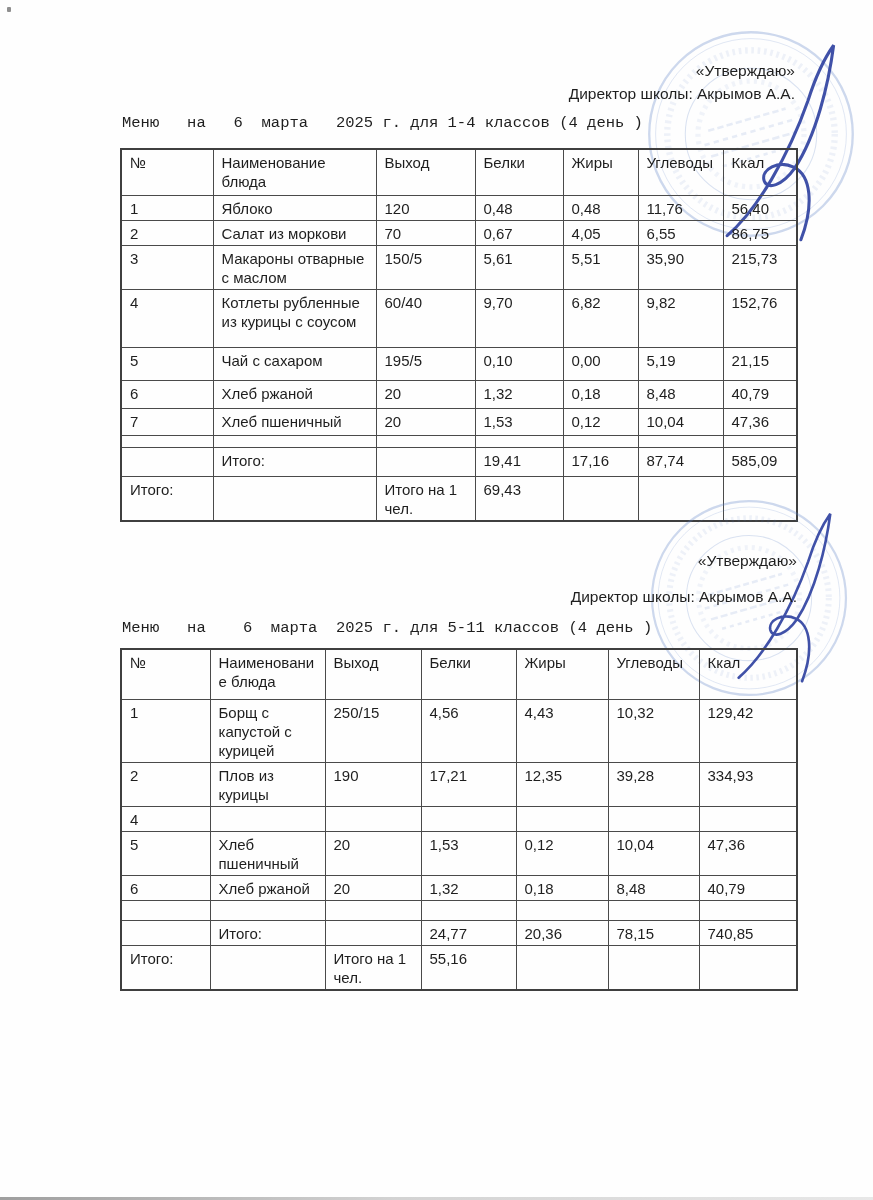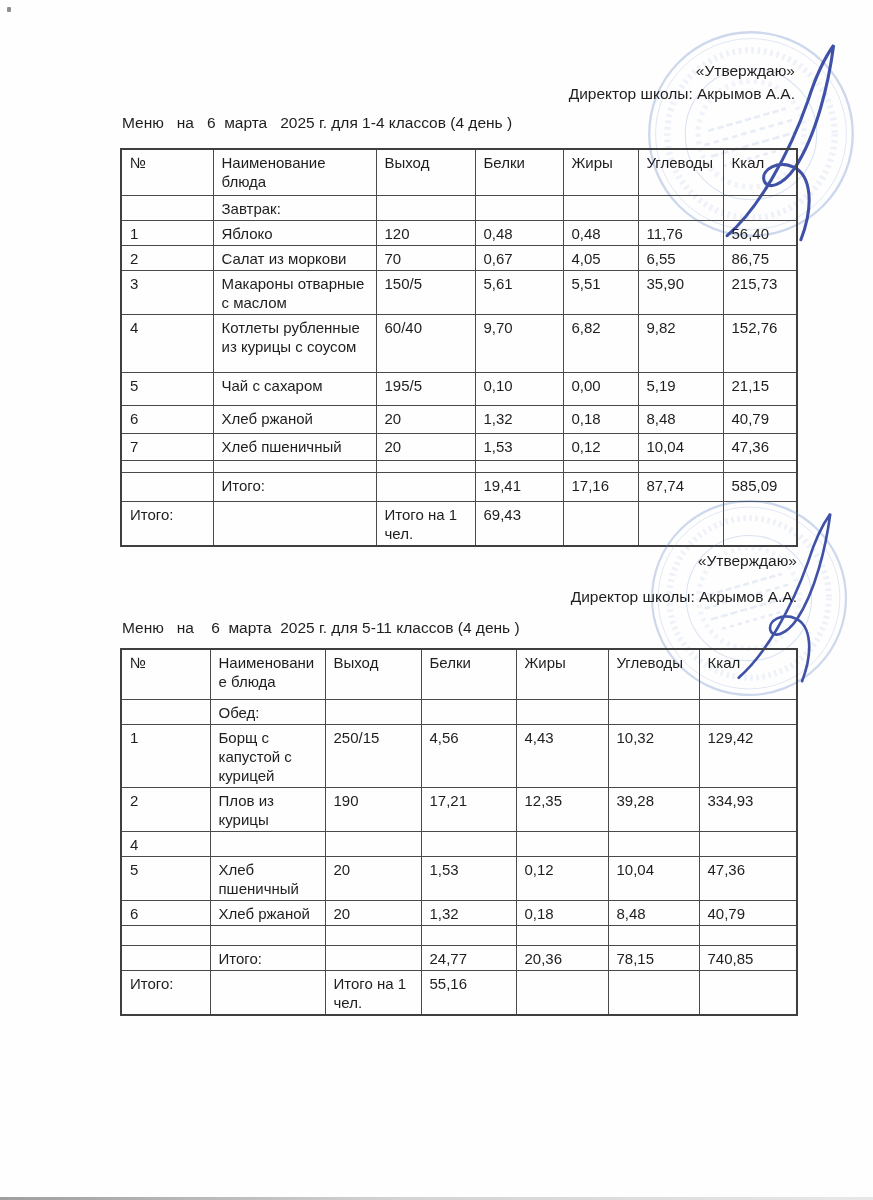--- a/index.html
+++ b/index.html
@@ -6,21 +6,21 @@
   body{
     width:873px;height:1200px;position:relative;overflow:hidden;
     background:#fefefe;color:#1e1e1e;
     font-family:"Liberation Sans", sans-serif;
   }
   .approval{position:absolute;text-align:right;font-size:15.5px;line-height:21px;}
   #appr1{top:60px;right:78px;}
   #appr2{top:550px;right:76px;}
   #appr1 .a-line{margin-bottom:2px;}
   #appr2 .a-line{margin-bottom:15px;}
-  .menu-title{position:absolute;left:122px;font-size:15.5px;white-space:pre;}
+  .menu-title{position:absolute;left:122px;font-size:15.5px;white-space:pre;font-family:Liberation Mono, monospace;}
   #title1{top:114px;}
   #title2{top:619px;}
   table.menu-table{
     position:absolute;left:120px;width:676px;
     border-collapse:collapse;table-layout:fixed;
     font-size:15px;border:2px solid #3f3f3f;
   }
   #table1{top:148px;}
   #table2{top:648px;}
   .menu-table th,.menu-table td{
@@ -87,29 +87,20 @@
   <tbody>
   <tr class="rh46">
         <th>№</th>
         <th>Наименование блюда</th>
         <th>Выход</th>
         <th>Белки</th>
         <th>Жиры</th>
         <th>Углеводы</th>
         <th>Ккал</th>
       </tr>
-  <tr class="rh24">
-        <td></td>
-        <td>Завтрак:</td>
-        <td></td>
-        <td></td>
-        <td></td>
-        <td></td>
-        <td></td>
-      </tr>
   <tr class="rh22">
         <td>1</td>
         <td>Яблоко</td>
         <td>120</td>
         <td>0,48</td>
         <td>0,48</td>
         <td>11,76</td>
         <td>56,40</td>
       </tr>
   <tr class="rh22">
@@ -233,29 +224,20 @@
   <tbody>
   <tr class="rh50">
         <th>№</th>
         <th>Наименование блюда</th>
         <th>Выход</th>
         <th>Белки</th>
         <th>Жиры</th>
         <th>Углеводы</th>
         <th>Ккал</th>
       </tr>
-  <tr class="rh20">
-        <td></td>
-        <td>Обед:</td>
-        <td></td>
-        <td></td>
-        <td></td>
-        <td></td>
-        <td></td>
-      </tr>
   <tr class="rh60">
         <td>1</td>
         <td>Борщ с капустой с курицей</td>
         <td>250/15</td>
         <td>4,56</td>
         <td>4,43</td>
         <td>10,32</td>
         <td>129,42</td>
       </tr>
   <tr class="rh44">

